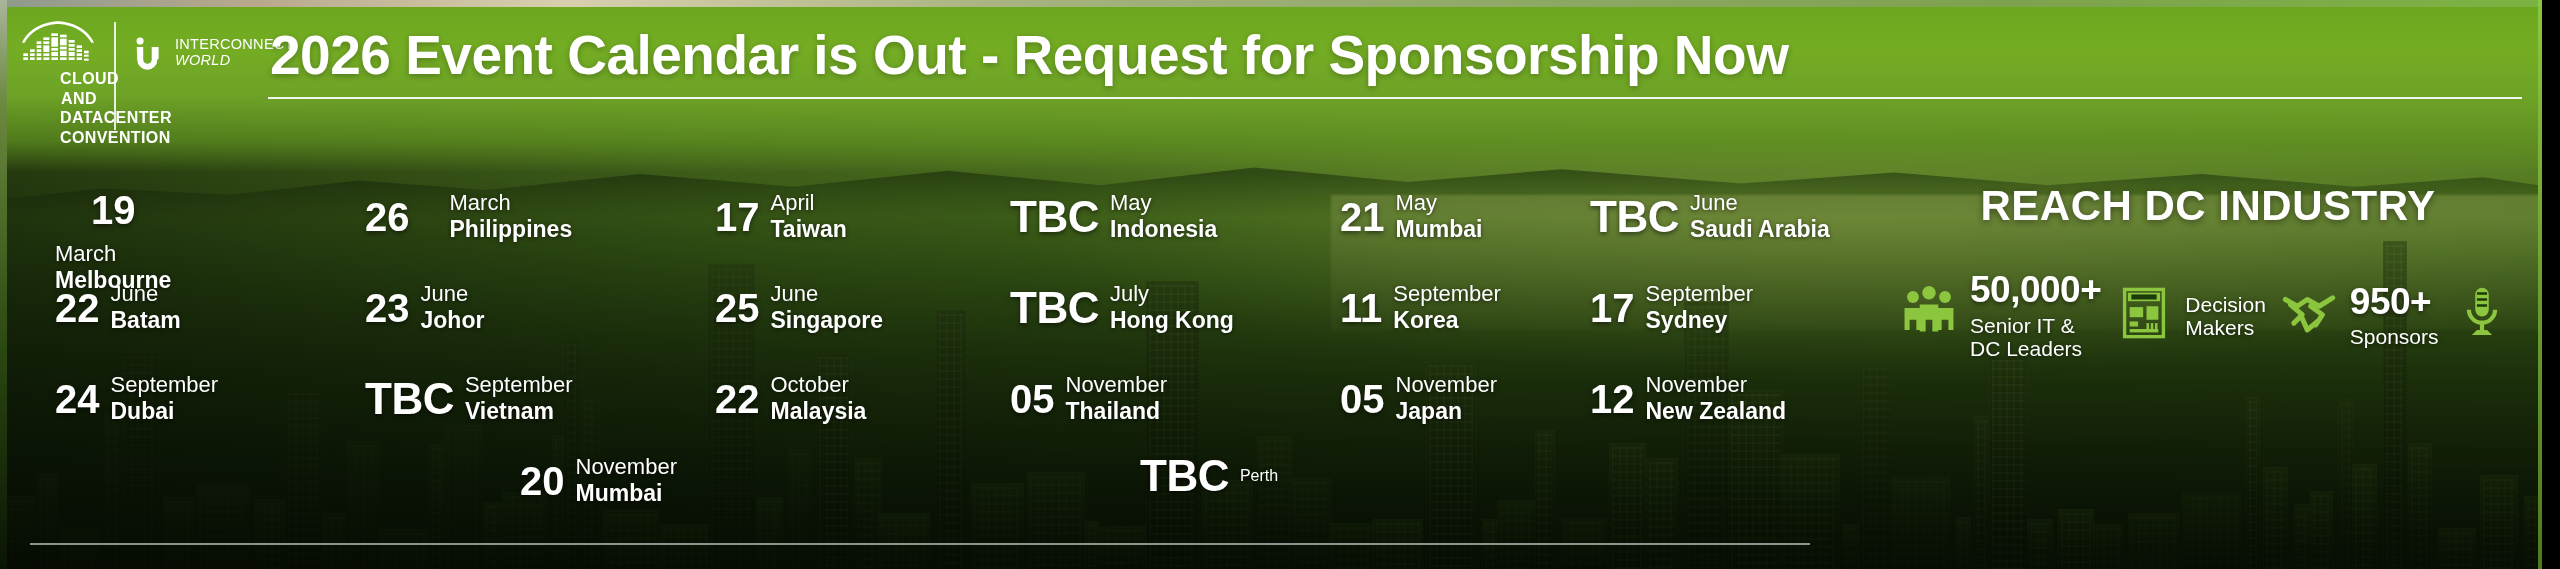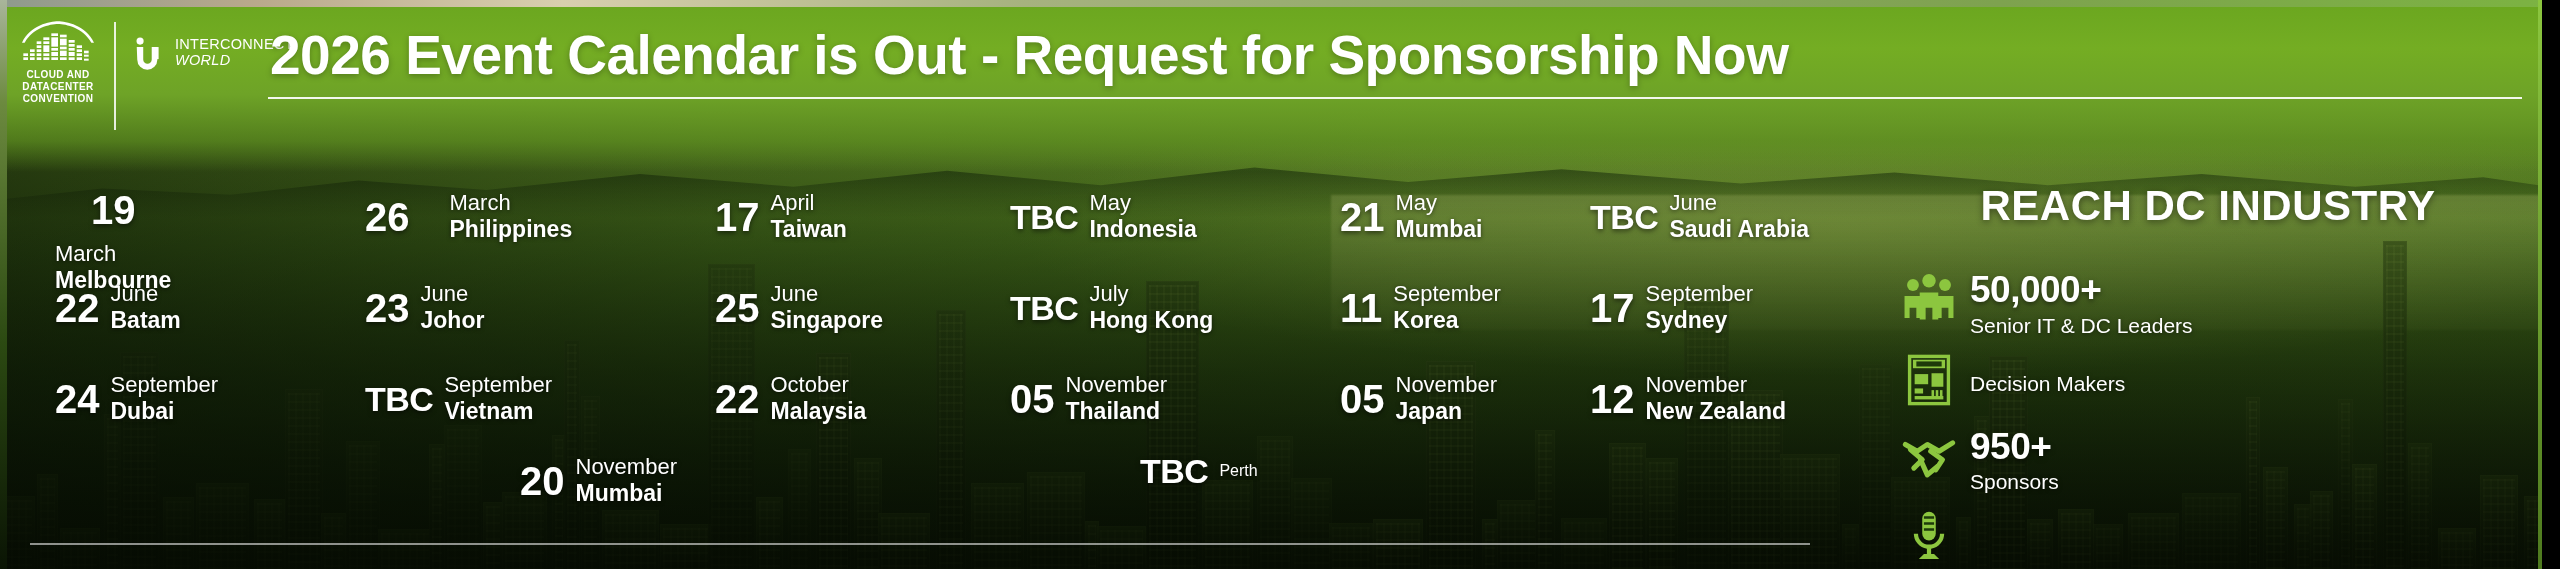--- a/index.html
+++ b/index.html
@@ -78,22 +78,23 @@
   .header-inner{ position:absolute; inset:0; }
 
   
   .logo-lockup{
     position:absolute; left:18px; top:20px;
     display:flex; align-items:flex-start; gap:16px;
   }
   .cdc-logo{ width:80px; text-align:center; color:#fff; }
   .cdc-mark{ width:80px; height:44px; display:block; }
   .cdc-words{
-    margin-top:5px; font-size:10px; font-weight:bold; line-height:1.22;
+    margin-top:5px; font-size:16px; font-weight:bold; line-height:1.22;
     letter-spacing:.4px;
+    margin-left:42px;
   }
   .divider-v{
     width:2px; height:108px; background:rgba(255,255,255,.85); margin-top:2px;
   }
   .iw-logo{ display:flex; align-items:center; gap:9px; margin-top:16px; }
   .iw-mark{ width:34px; height:34px; display:block; }
   .iw-words{ color:#fff; font-size:14.5px; font-weight:normal; line-height:1.1; letter-spacing:.3px; }
   .iw-words .l2{ font-style:italic; }
 
   
@@ -126,37 +127,37 @@
   .evrow.r4{ top:276px; }
 
   .event{
     position:absolute; display:flex; align-items:center; gap:11px;
     color:#fff; white-space:nowrap;
   }
   .ev-day{
     font-size:40px; font-weight:bold; line-height:1;
     text-shadow:0 2px 5px rgba(0,0,0,.55);
   }
-  .ev-day.tbc{ font-size:34px; letter-spacing:-.5px; }
+  .ev-day.tbc{ font-size:44px; letter-spacing:-.5px; }
   .ev-meta{ display:flex; flex-direction:column; line-height:1.18; }
   .ev-month{ font-size:22px; font-weight:400; text-shadow:0 1px 4px rgba(0,0,0,.6); }
   .ev-city{ font-size:23px; font-weight:bold; text-shadow:0 1px 4px rgba(0,0,0,.6); }
   .ev-inline{ font-size:16px; font-weight:normal; text-shadow:0 1px 4px rgba(0,0,0,.6); }
 
   
   .stats{
     position:absolute; right:46px; top:182px; width:612px; height:330px; z-index:8;
   }
   .stats-title{
     color:#fff; font-size:42px; font-weight:bold; letter-spacing:.5px;
     text-align:center; margin-bottom:40px;
     text-shadow:0 2px 7px rgba(0,0,0,.45);
   }
   .stat-grid{
-    display:grid; grid-template-columns:1fr; grid-template-rows:auto auto;
+    display:grid; grid-template-columns:1fr 1fr 1fr 1fr; grid-template-rows:auto auto;
     row-gap:44px; column-gap:18px;gap:16px;
   }
   .stat{ display:flex; align-items:center; gap:14px; }
   .stat-icon{ width:54px; height:58px; flex:0 0 54px; display:block; }
   .stat-text{ color:#fff; line-height:1.1; }
   .stat-num{ font-size:37px; font-weight:bold; letter-spacing:-.5px; text-shadow:0 2px 5px rgba(0,0,0,.5); }
   .stat-label{ font-size:21px; font-weight:400; margin-top:3px; text-shadow:0 1px 4px rgba(0,0,0,.55); }
 
   
   .edge-r{ position:absolute; right:0; top:0; width:22px; height:100%; background:#000; z-index:10; }

